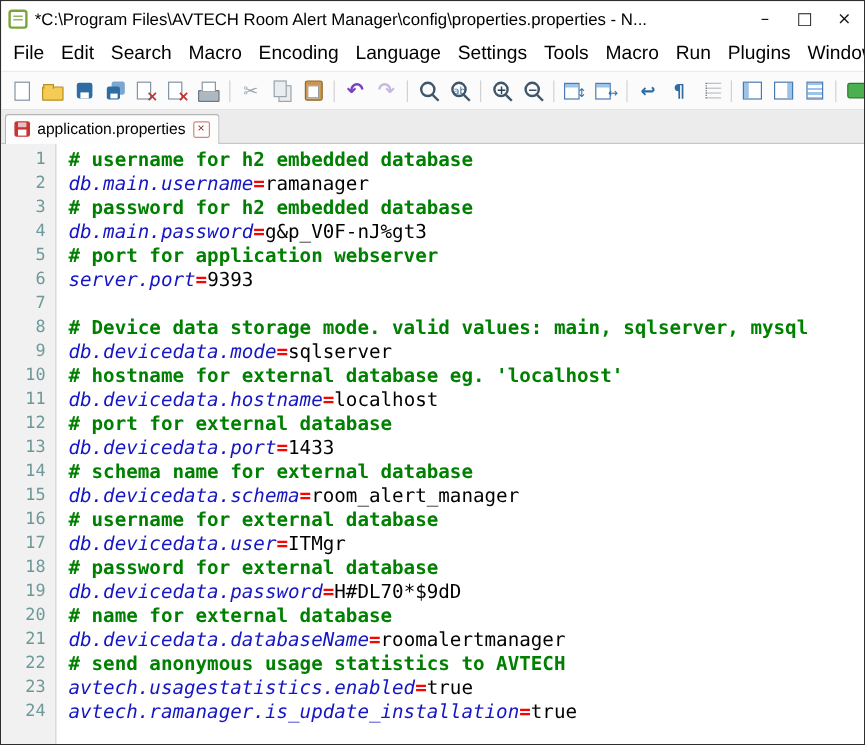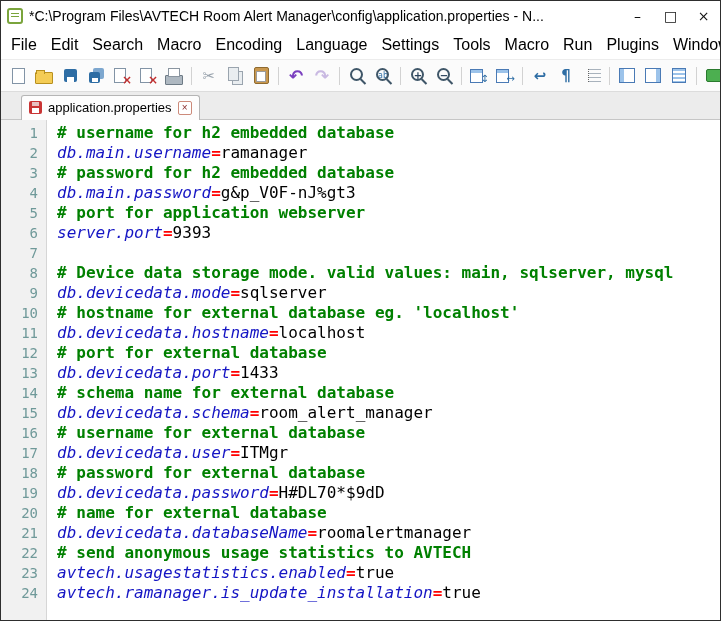--- a/index.html
+++ b/index.html
@@ -65,21 +65,21 @@
   .i-sync-horizontal::after { content:'↔'; }
   .i-word-wrap { color:#2e6da4; font-size:15px; font-weight:bold; }
   .i-show-all-chars { color:#2e6da4; font-size:15px; font-weight:bold; }
   .i-indent-guide::before { content:''; width:12px; height:13px; border-left:1px dotted #666; background:repeating-linear-gradient(#a8b2bc 0 1px, transparent 1px 4px); margin-left:4px; }
   .i-function-list::before { content:''; width:14px; height:13px; background:#fff; border:1px solid #4a7ab5; box-shadow:inset 4px 0 0 #9cc3ea; }
   .i-document-map::before { content:''; width:14px; height:13px; background:#fff; border:1px solid #4a7ab5; box-shadow:inset -4px 0 0 #9cc3ea; }
   .i-document-list::before { content:''; width:12px; height:13px; border:1px solid #4a7ab5; background:repeating-linear-gradient(#9cc3ea 0 2px, #fff 2px 4px); }
   .i-monitoring::before { content:''; width:14px; height:11px; background:#4caf50; border:1px solid #2a7a2e; border-radius:2px; }
 
   
-  .tabbar { height:28px; flex:0 0 auto; background:#ececec; border-bottom:1px solid #c6c6c6; display:flex; align-items:flex-end; padding-left:20px; }
+  .tabbar { height:28px; flex:0 0 auto; background:#ececec; border-bottom:1px solid #c6c6c6; display:flex; align-items:flex-end; padding-left:3px; }
   .tab { display:flex; align-items:center; gap:6px; background:#fdfdfd; border:1px solid #b5b5b5; border-bottom:none;
          border-radius:3px 3px 0 0; padding:4px 7px 5px; font-size:13px; color:#000; position:relative; top:1px; }
   .mod-icon { width:13px; height:13px; background:#c93434; border-radius:2px; position:relative; flex:0 0 auto; }
   .mod-icon::before { content:''; position:absolute; top:1px; left:3px; width:7px; height:4px; background:#e8c0c0; }
   .mod-icon::after { content:''; position:absolute; bottom:1px; left:3px; width:7px; height:5px; background:#fff; }
   .tab-close { width:14px; height:14px; border:1px solid #cc8a7a; border-radius:2px; background:#fff;
                display:flex; align-items:center; justify-content:center; font-size:10px; color:#8a2f2f; line-height:1; }
 
   
   .editor { flex:1 1 auto; display:flex; overflow:hidden; background:#fff;
@@ -93,21 +93,21 @@
   .tok-assign { color:var(--c-assign); font-weight:bold; }
   .tok-value { color:var(--c-value); }
 </style>
 </head>
 <body>
 
 <div class="window">
 
   <div class="titlebar">
     <div class="app-icon"></div>
-    <div class="title-text">*C:\Program Files\AVTECH Room Alert Manager\config\application.properties - N...</div>
+    <div class="title-text">*C:\Program Files\AVTECH Room Alert Manager\config\properties.properties - N...</div>
     <div class="win-controls">
       <div class="win-btn">–</div>
       <div class="win-btn">□</div>
       <div class="win-btn">×</div>
     </div>
   </div>
 
   <div class="menubar">
       <div class="menu-item">File</div>
       <div class="menu-item">Edit</div>

